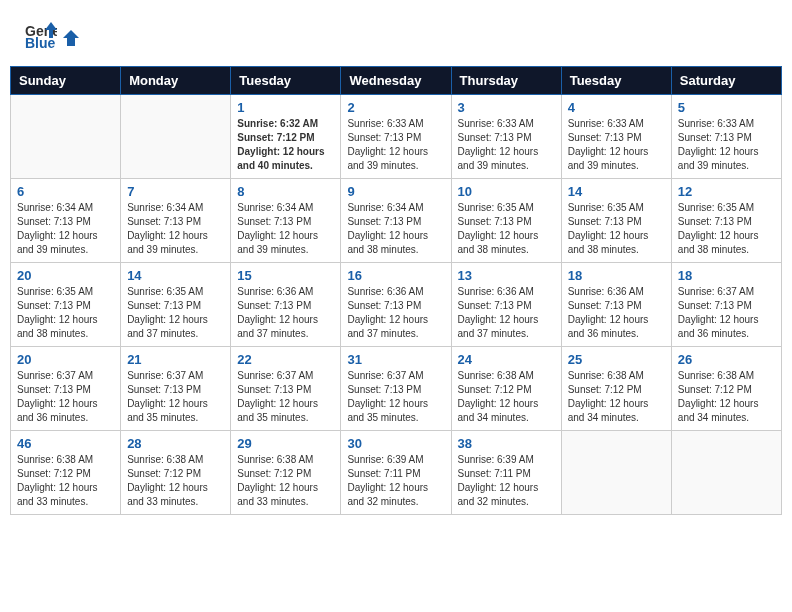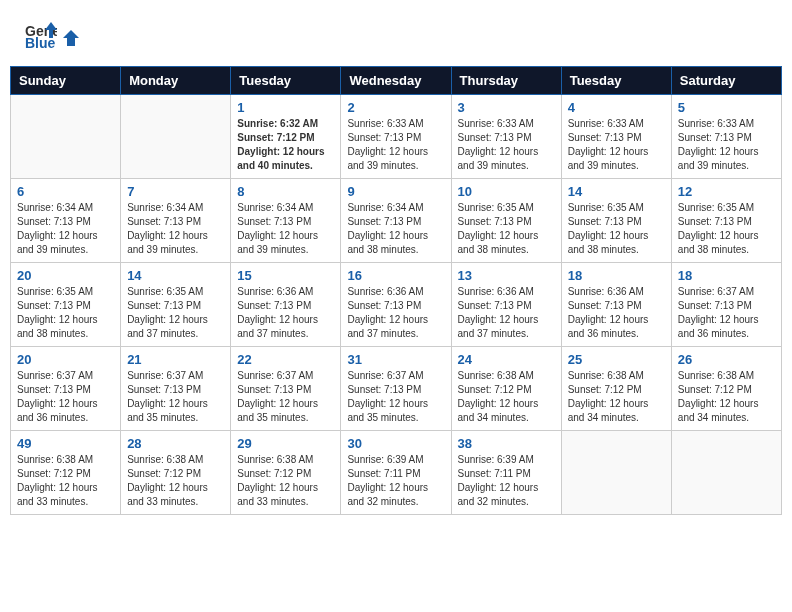--- a/index.html
+++ b/index.html
@@ -302,21 +302,21 @@
         <td>
           <span class="day-num">26</span>
           <div class="day-info" style="white-space: pre-line;">Sunrise: 6:38 AM
 Sunset: 7:12 PM
 Daylight: 12 hours
 and 34 minutes.</div>
         </td>
       </tr>
       <tr>
         <td>
-          <span class="day-num">49</span>
+          <span class="day-num">46</span>
           <div class="day-info" style="white-space: pre-line;">Sunrise: 6:38 AM
 Sunset: 7:12 PM
 Daylight: 12 hours
 and 33 minutes.</div>
         </td>
         <td>
           <span class="day-num">28</span>
           <div class="day-info" style="white-space: pre-line;">Sunrise: 6:38 AM
 Sunset: 7:12 PM
 Daylight: 12 hours

